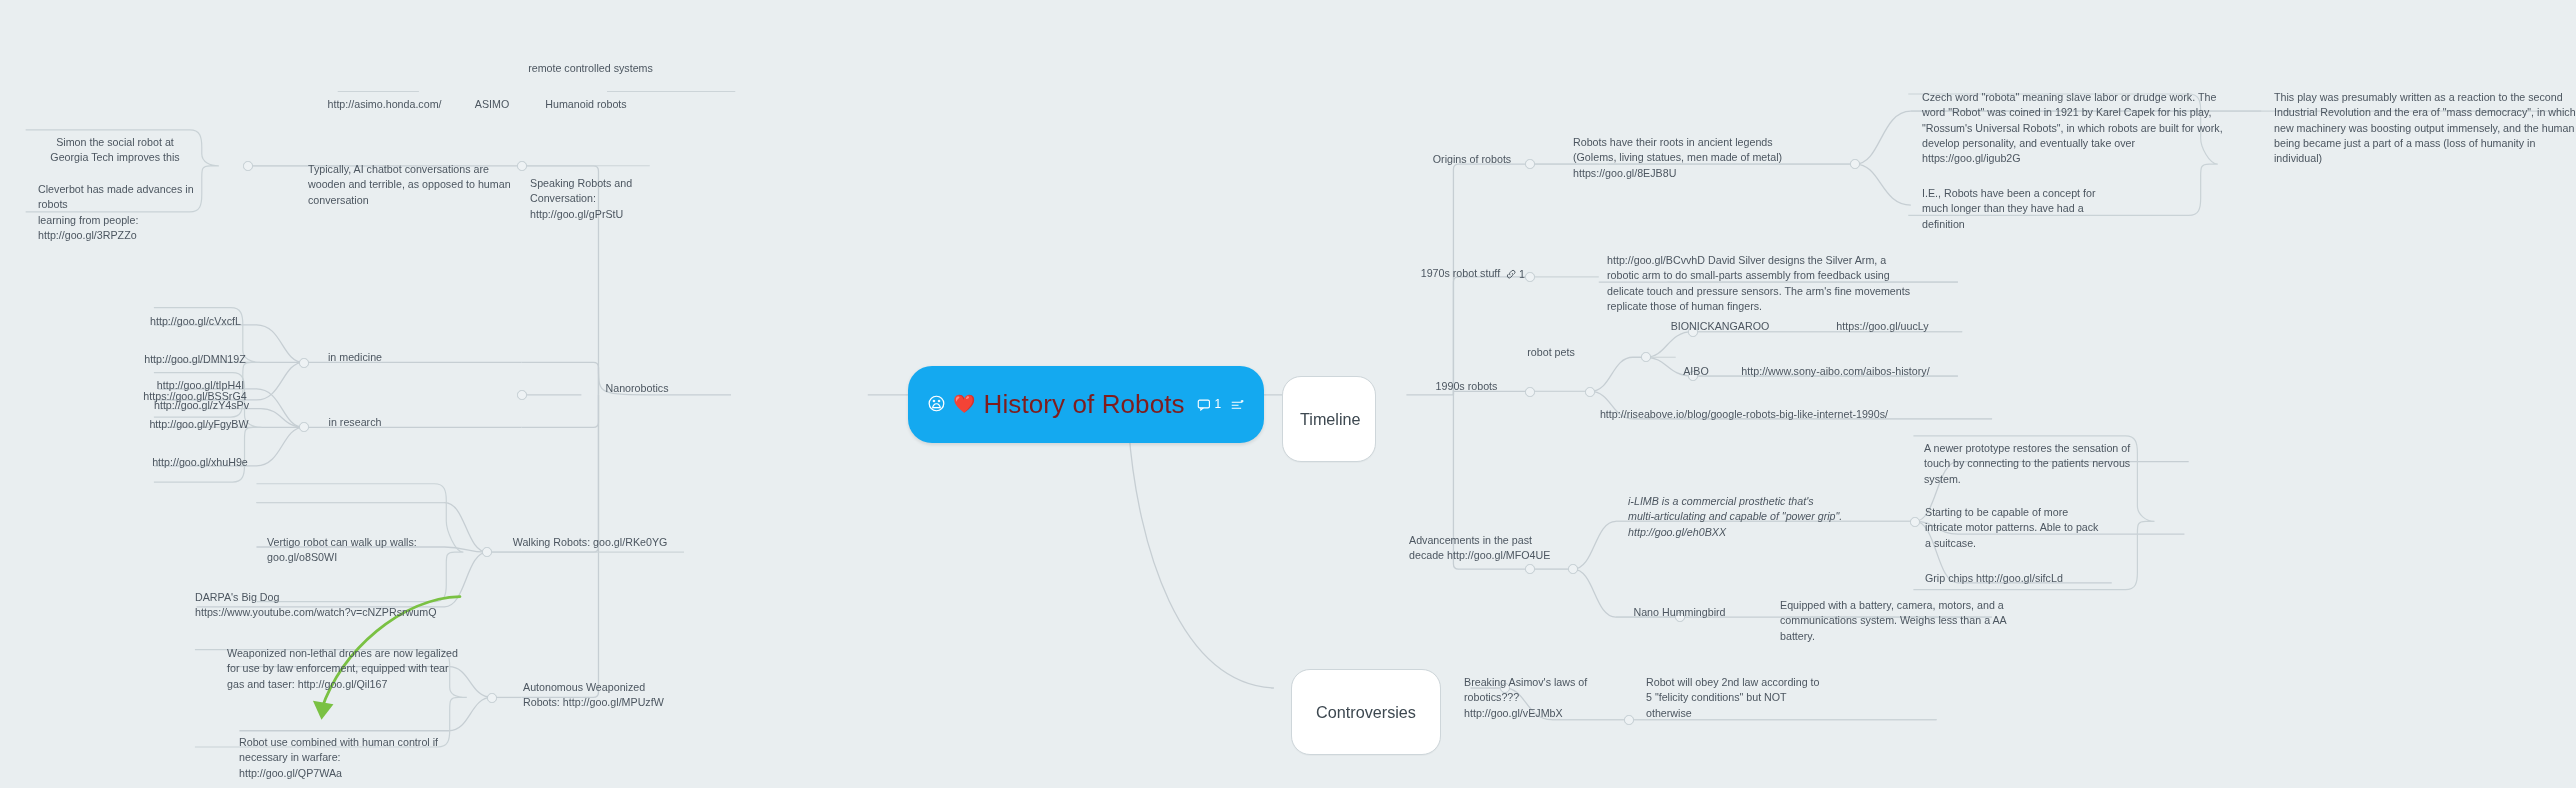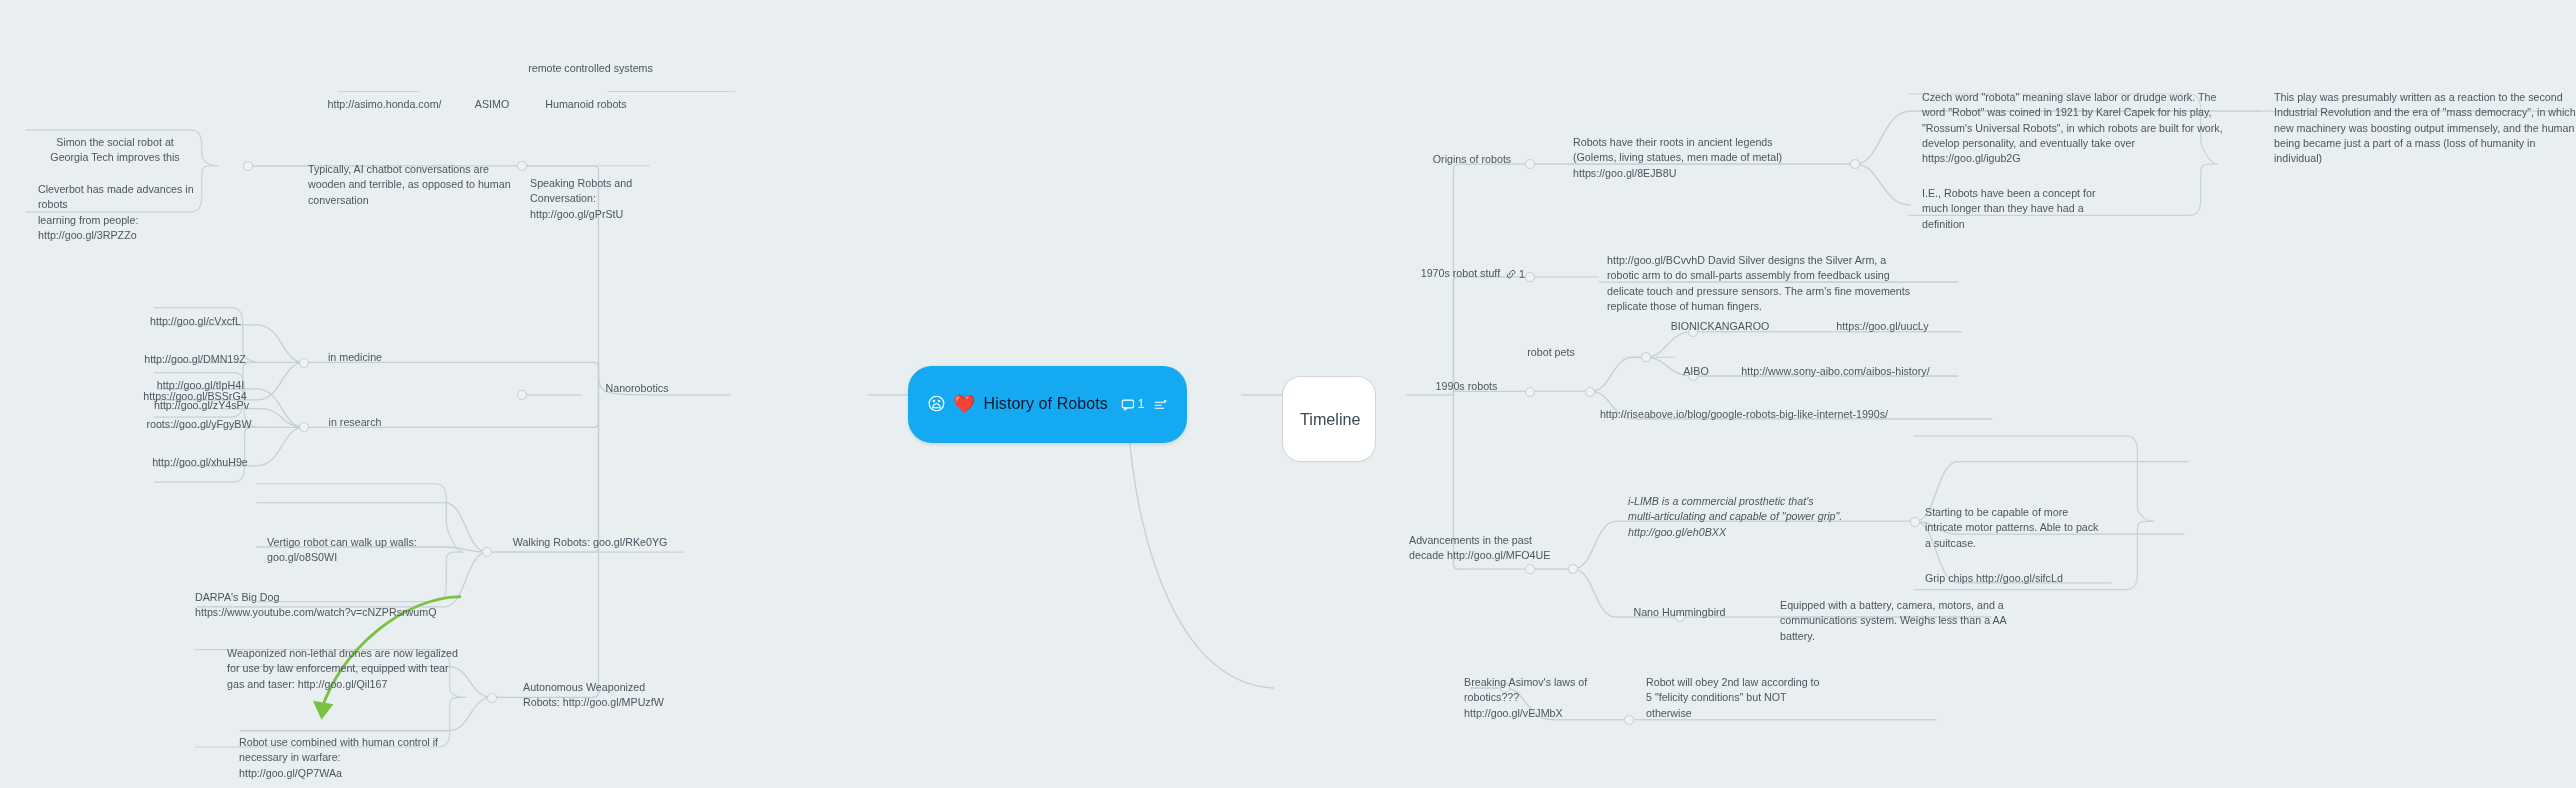--- a/index.html
+++ b/index.html
@@ -58,23 +58,23 @@
     border-radius: 24px;
     background: #14a9f0;
     color: #ffffff;
     padding: 9.4px 19px;
     display: flex;
     align-items: center;
     gap: 7.7px;
     box-shadow: 0 1.7px 3.4px rgba(0,0,0,0.10);
   }
   .root .root-title {
-    font-size: 16px;
+    font-size: 26px;
     letter-spacing: 0.1px;
-    color: #0f172a;
+    color: #7f1d1d;
     white-space: nowrap;
   }
   .root .emoji { font-size: 18px; line-height: 1; }
   .root .meta {
     display: flex; align-items: center; gap: 3.4px;
     font-size: 12px; color: #ffffff; margin-left: 5.1px;
   }
   .root .meta svg { display: block; }
 
   a.link, .link {
@@ -273,20 +273,23 @@
         </svg>
       </span>
     </span>
   </div>
 
 
   <div class="node pill" style="left:1282px; top:376px; width:94px;">
     <span class="txt">Timeline</span>
   </div>
 
+  <div class="node pill" style="left:1291px; top:669px; width:150px;">
+    <span class="txt">Controversies</span>
+  </div>
 
   <div class="node leaf ta-c" style="left:522px; top:46px; width:137px;">
     <span class="txt">remote controlled systems</span>
   </div>
 
   <div class="node leaf ta-c" style="left:522px; top:82px; width:128px;">
     <span class="txt">Humanoid robots</span>
   </div>
 
   <div class="node leaf ta-c" style="left:462px; top:82px; width:60px;">
@@ -342,21 +345,21 @@
     <span class="txt">https://goo.gl/BSSrG4</span>
   </div>
 
   <div class="node leaf ta-c link" style="left:145px; top:363px; width:111px;">
     <span class="txt">http://goo.gl/tIpH4I</span>
   </div>
   <div class="node leaf ta-c link" style="left:144px; top:383px; width:115px;">
     <span class="txt">http://goo.gl/zY4sPv</span>
   </div>
   <div class="node leaf ta-c link" style="left:140px; top:402px; width:118px;">
-    <span class="txt">roots://goo.gl/yFgyBW</span>
+    <span class="txt">http://goo.gl/yFgyBW</span>
   </div>
   <div class="node leaf ta-c link" style="left:142px; top:440px; width:116px;">
     <span class="txt">http://goo.gl/xhuH9e</span>
   </div>
 
   <div class="node leaf ta-l" style="left:511px; top:520px; width:188px;">
     <span class="txt">Walking Robots:   goo.gl/RKe0YG</span>
   </div>
 
 
@@ -465,20 +468,25 @@
     <span class="txt">Advancements in the past
 decade http://goo.gl/MFO4UE</span>
   </div>
 
   <div class="node" style="left:1628px; top:479px; width:248px;font-style:italic;">
     <span class="txt">i-LIMB is a commercial prosthetic that's
 multi-articulating and capable of "power grip".
 http://goo.gl/eh0BXX</span>
   </div>
 
+  <div class="node" style="left:1924px; top:426px; width:239px;">
+    <span class="txt">A newer prototype restores the sensation of
+touch by connecting to the patients nervous
+system.</span>
+  </div>
 
   <div class="node" style="left:1925px; top:490px; width:224px;">
     <span class="txt">Starting to be capable of more
 intricate motor patterns. Able to pack
 a suitcase.</span>
   </div>
 
   <div class="node" style="left:1925px; top:556px; width:214px;">
     <span class="txt">Grip chips http://goo.gl/sifcLd</span>
   </div>

